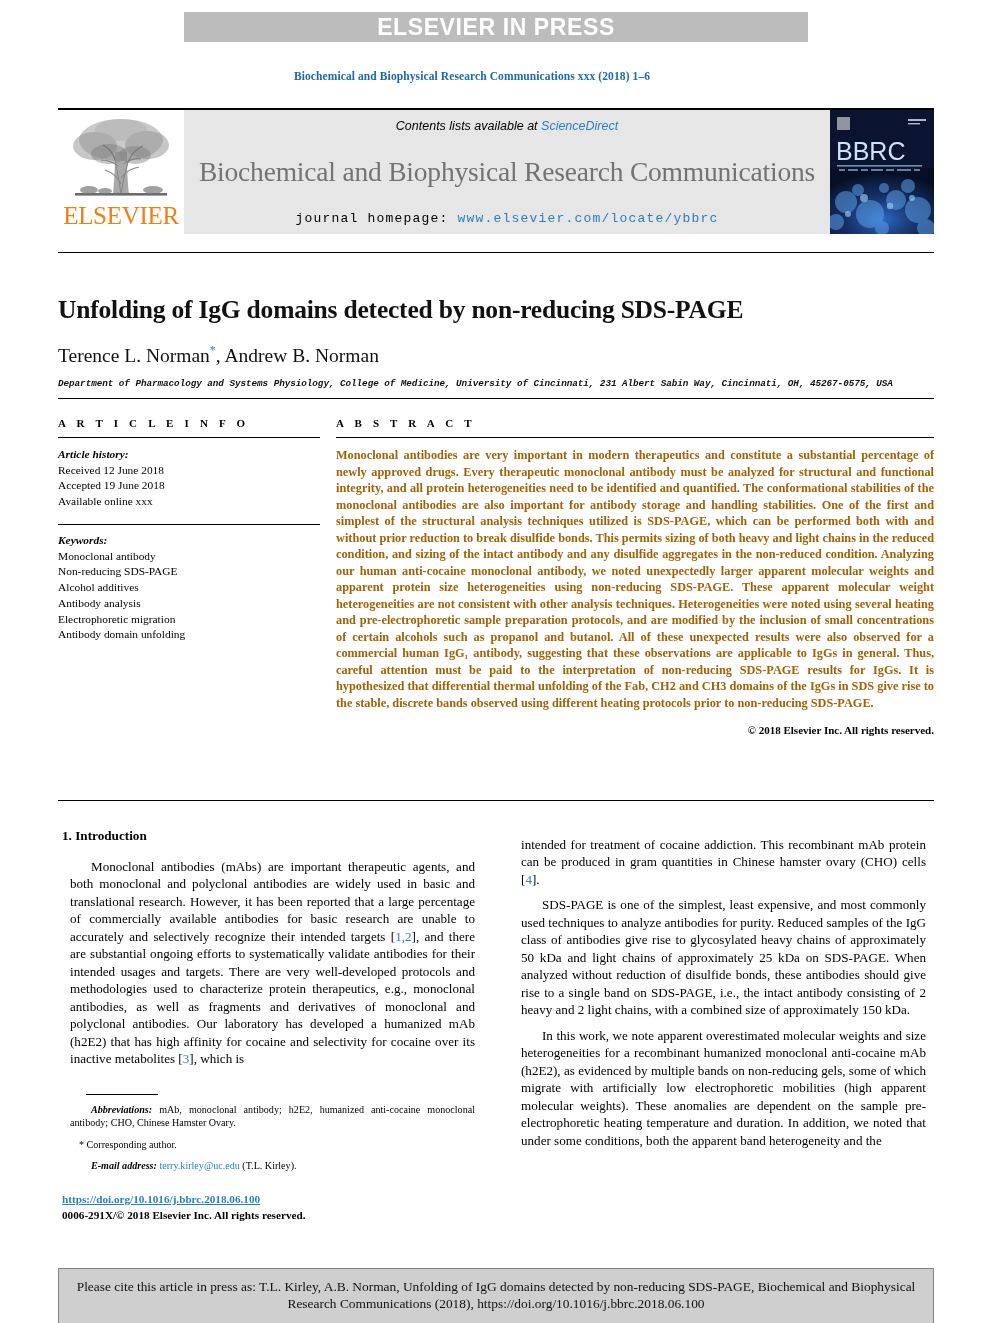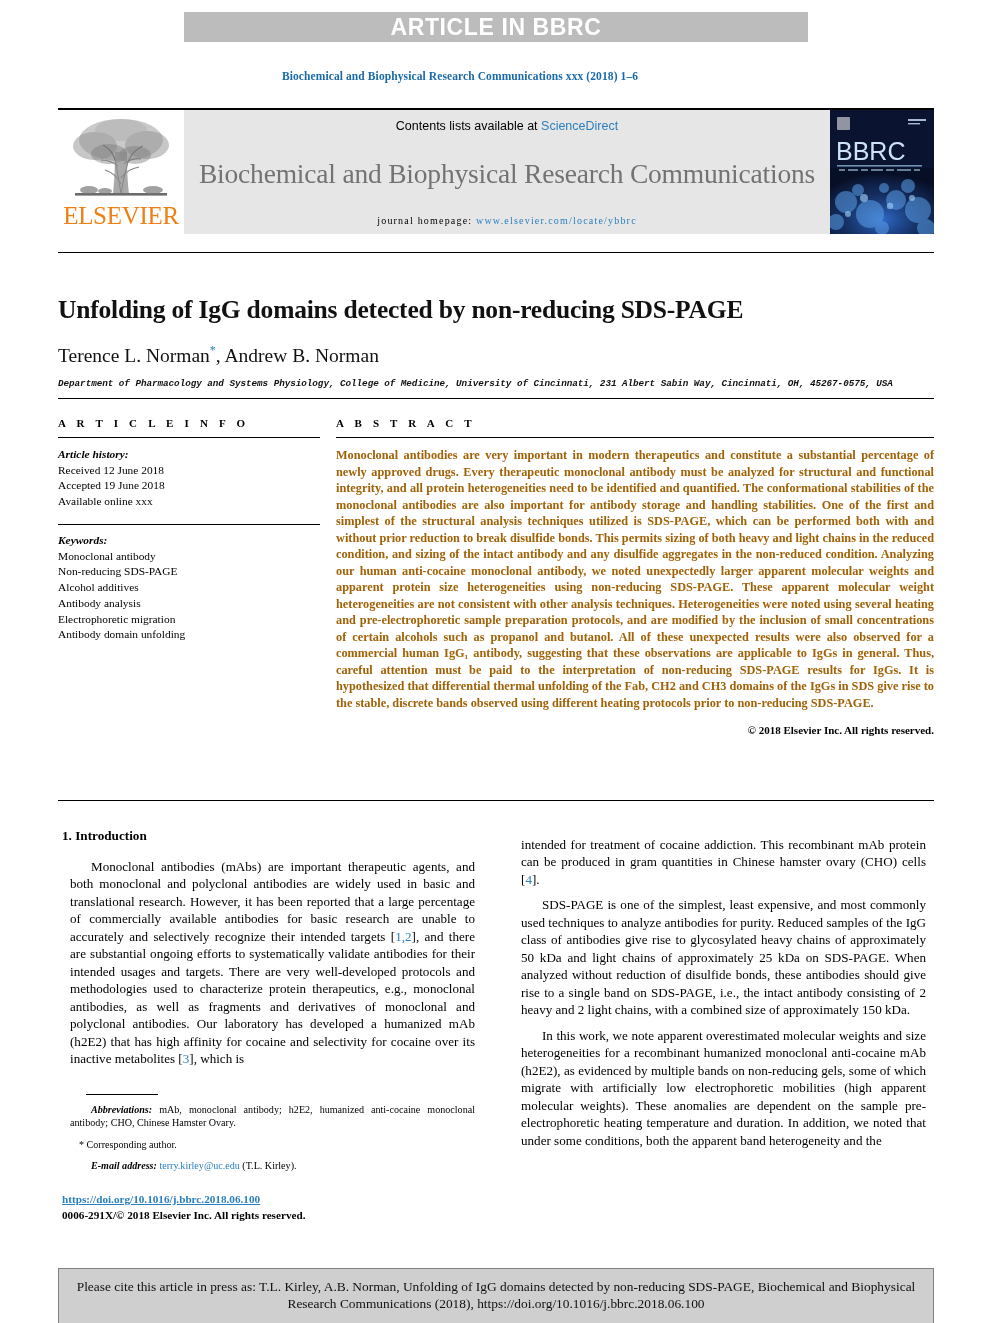--- a/index.html
+++ b/index.html
@@ -38,21 +38,21 @@
     color: #ffffff;
     font-family: "Liberation Sans", sans-serif;
     font-weight: bold;
     font-size: 23px;
     letter-spacing: 0.6px;
   }
 
   
   .running-head {
     position: absolute;
-    left: 0;
+    left: 12px;
     top: 70px;
     width: 920px;
     text-align: center;
     color: #1a6aa8;
     font-family: "Liberation Serif", serif;
     font-weight: bold;
     font-size: 11.5px;
     letter-spacing: 0.1px;
   }
 
@@ -106,34 +106,35 @@
     flex-direction: column;
     justify-content: space-between;
     align-items: center;
     padding: 9px 0 8px 0;
     box-sizing: border-box;
   }
   .contents-line {
     font-family: "Liberation Sans", sans-serif;
     font-size: 12.5px;
     color: #000;
+    font-style: italic;
   }
   .contents-line .sd {
     color: #2a7fbe;
   }
   .journal-title {
     font-family: "Liberation Serif", serif;
     font-size: 27.5px;
     color: #737373;
     letter-spacing: -0.2px;
     line-height: 1.1;
   }
   .homepage-line {
-    font-family: Liberation Serif, serif;
-    font-size: 10px;
+    font-family: Liberation Mono, monospace;
+    font-size: 13px;
     letter-spacing: 1.2px;
     color: #000;
   }
   .homepage-line .url {
     color: #2a7fbe;
     letter-spacing: 1.2px;
   }
   .cover-thumb {
     width: 104px;
     height: 124px;
@@ -322,21 +323,21 @@
     color: #111;
     text-align: center;
   }
 </style>
 </head>
 <body>
 
 <div class="page">
 
   <div class="aip-banner">
-    <span>ARTICLE IN BBRC</span>
+    <span>ELSEVIER IN PRESS</span>
   </div>
 
   <div class="running-head">Biochemical and Biophysical Research Communications xxx (2018) 1–6</div>
 
   <div class="masthead">
     <div class="masthead-inner">
 
       <div class="elsevier-logo">
         <svg class="elsevier-tree" viewBox="0 0 112 88">
           <g fill="#8a8a8a">

